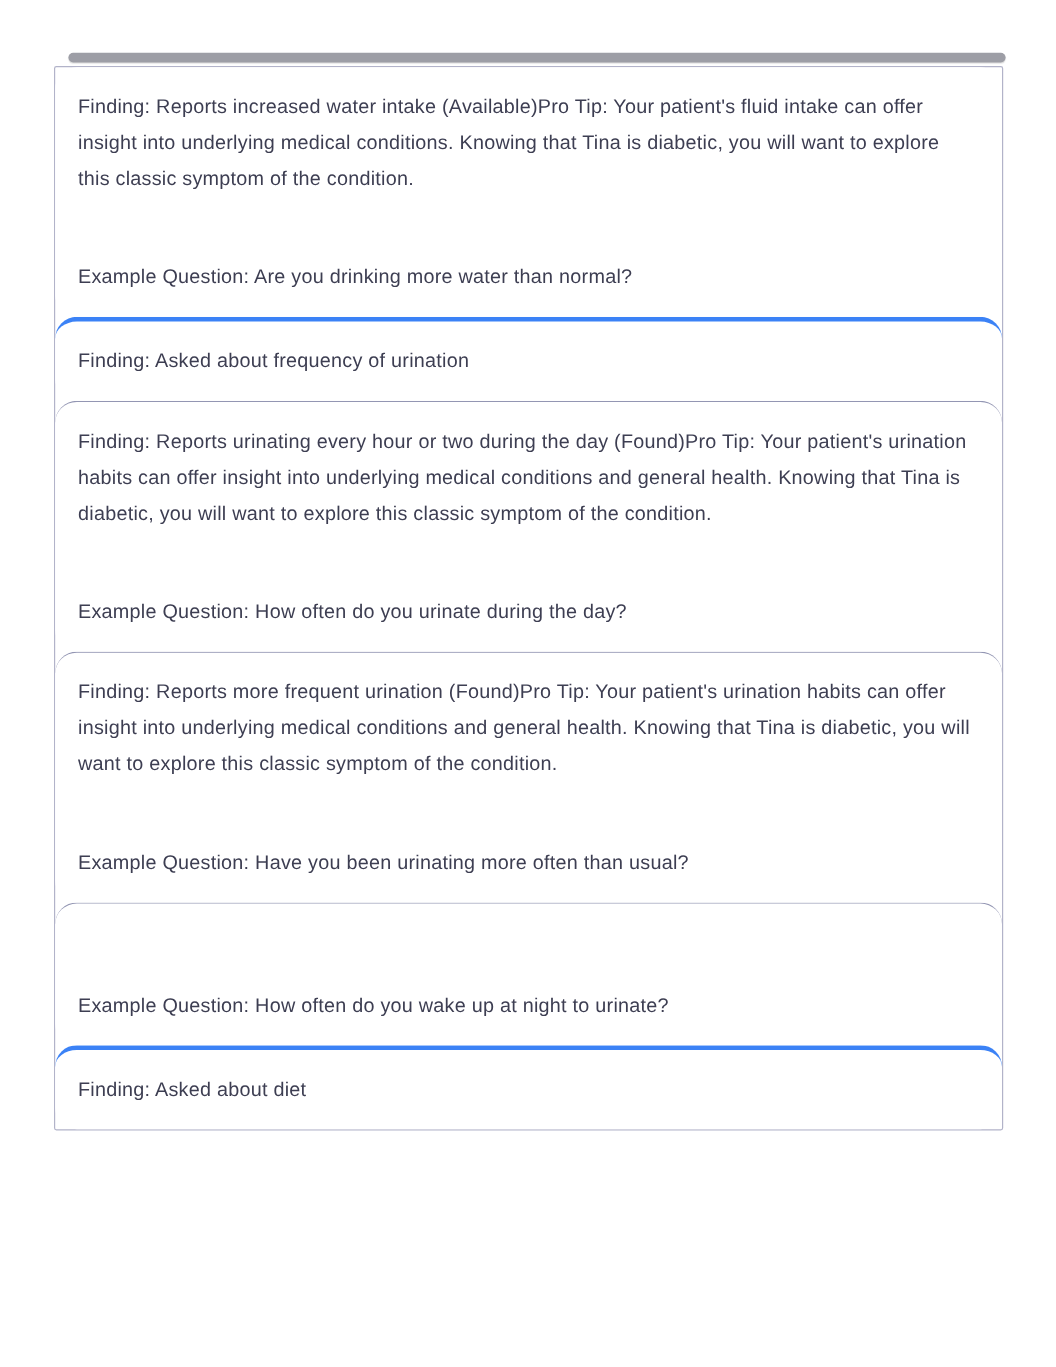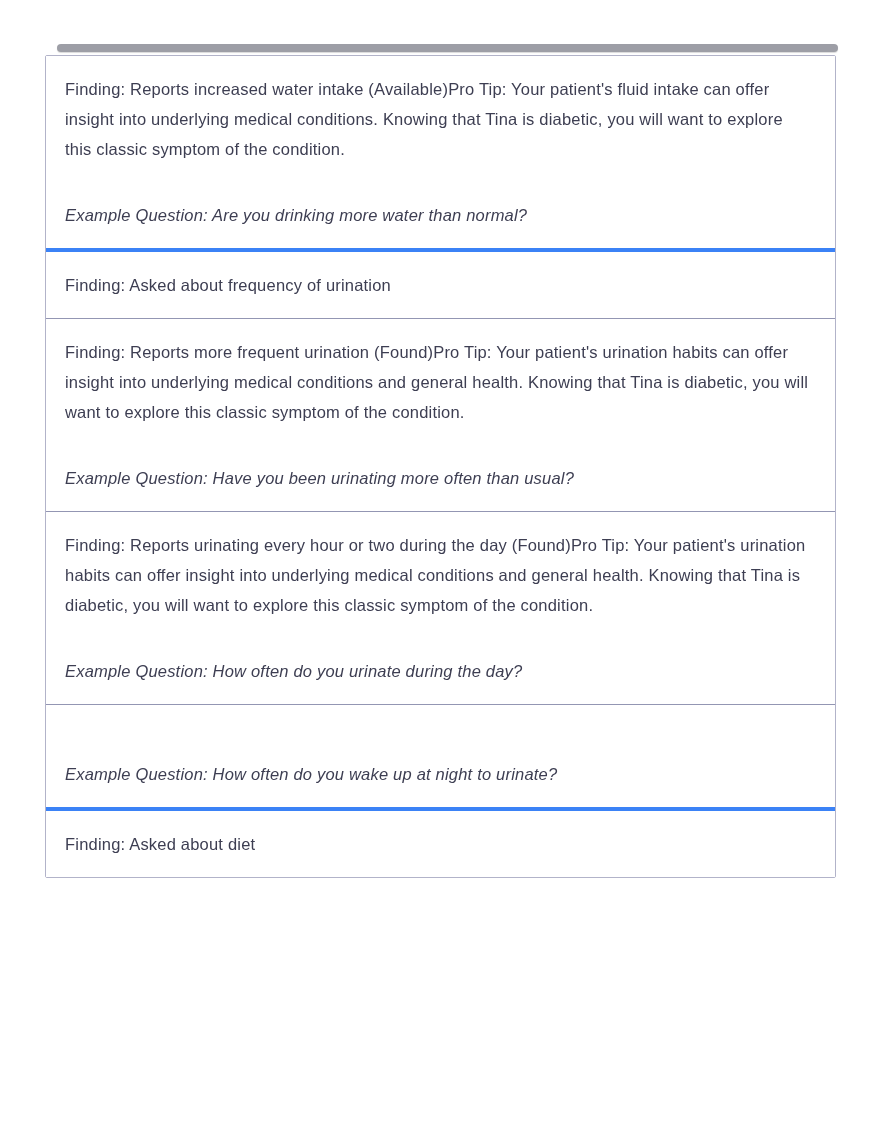--- a/index.html
+++ b/index.html
@@ -1,15 +1,15 @@
 <!DOCTYPE html>
 <html><head>
 <meta charset="utf-8">
 <style>
-  * { margin: 0; padding: 0; box-sizing: border-box; }
+  * { margin: 0; padding: 0; box-sizing: border-box; border-radius: 18px; }
   html, body { background: #ffffff; }
   body {
     width: 880px;
     height: 1139px;
     position: relative;
     font-family: "Liberation Sans", sans-serif;
     overflow: hidden;
   }
   .viewport {
     position: absolute;
@@ -45,22 +45,21 @@
   .finding-row.strong-border {
     border-top: 1px solid #9396b3;
   }
   .finding-row p {
     font-size: 16.5px;
     line-height: 30px;
     color: #3d3e52;
     letter-spacing: 0.2px;
   }
   .finding-row p.example-question {
-    margin-top: 36px;
-    font-style: italic;
+    margin-top: 52px;
   }
 </style>
 </head>
 <body>
 
 <div class="viewport">
 
   <div class="hscrollbar-thumb"></div>
 
   <div class="findings-table">
@@ -68,27 +67,27 @@
     <section class="finding-row">
       <p class="finding-text">Finding: Reports increased water intake (Available)Pro Tip: Your patient's fluid intake can offer insight into underlying medical conditions. Knowing that Tina is diabetic, you will want to explore this classic symptom of the condition.</p>
       <p class="example-question">Example Question: Are you drinking more water than normal?</p>
     </section>
 
     <section class="finding-row">
       <p class="finding-text">Finding: Asked about frequency of urination</p>
     </section>
 
     <section class="finding-row strong-border">
-      <p class="finding-text">Finding: Reports more frequent urination (Found)Pro Tip: Your patient's urination habits can offer insight into underlying medical conditions and general health. Knowing that Tina is diabetic, you will want to explore this classic symptom of the condition.</p>
-      <p class="example-question">Example Question: Have you been urinating more often than usual?</p>
+      <p class="finding-text">Finding: Reports urinating every hour or two during the day (Found)Pro Tip: Your patient's urination habits can offer insight into underlying medical conditions and general health. Knowing that Tina is diabetic, you will want to explore this classic symptom of the condition.</p>
+      <p class="example-question">Example Question: How often do you urinate during the day?</p>
     </section>
 
     <section class="finding-row strong-border">
-      <p class="finding-text">Finding: Reports urinating every hour or two during the day (Found)Pro Tip: Your patient's urination habits can offer insight into underlying medical conditions and general health. Knowing that Tina is diabetic, you will want to explore this classic symptom of the condition.</p>
-      <p class="example-question">Example Question: How often do you urinate during the day?</p>
+      <p class="finding-text">Finding: Reports more frequent urination (Found)Pro Tip: Your patient's urination habits can offer insight into underlying medical conditions and general health. Knowing that Tina is diabetic, you will want to explore this classic symptom of the condition.</p>
+      <p class="example-question">Example Question: Have you been urinating more often than usual?</p>
     </section>
 
     <section class="finding-row strong-border">
       <p class="example-question">Example Question: How often do you wake up at night to urinate?</p>
     </section>
 
     <section class="finding-row">
       <p class="finding-text">Finding: Asked about diet</p>
     </section>
 

